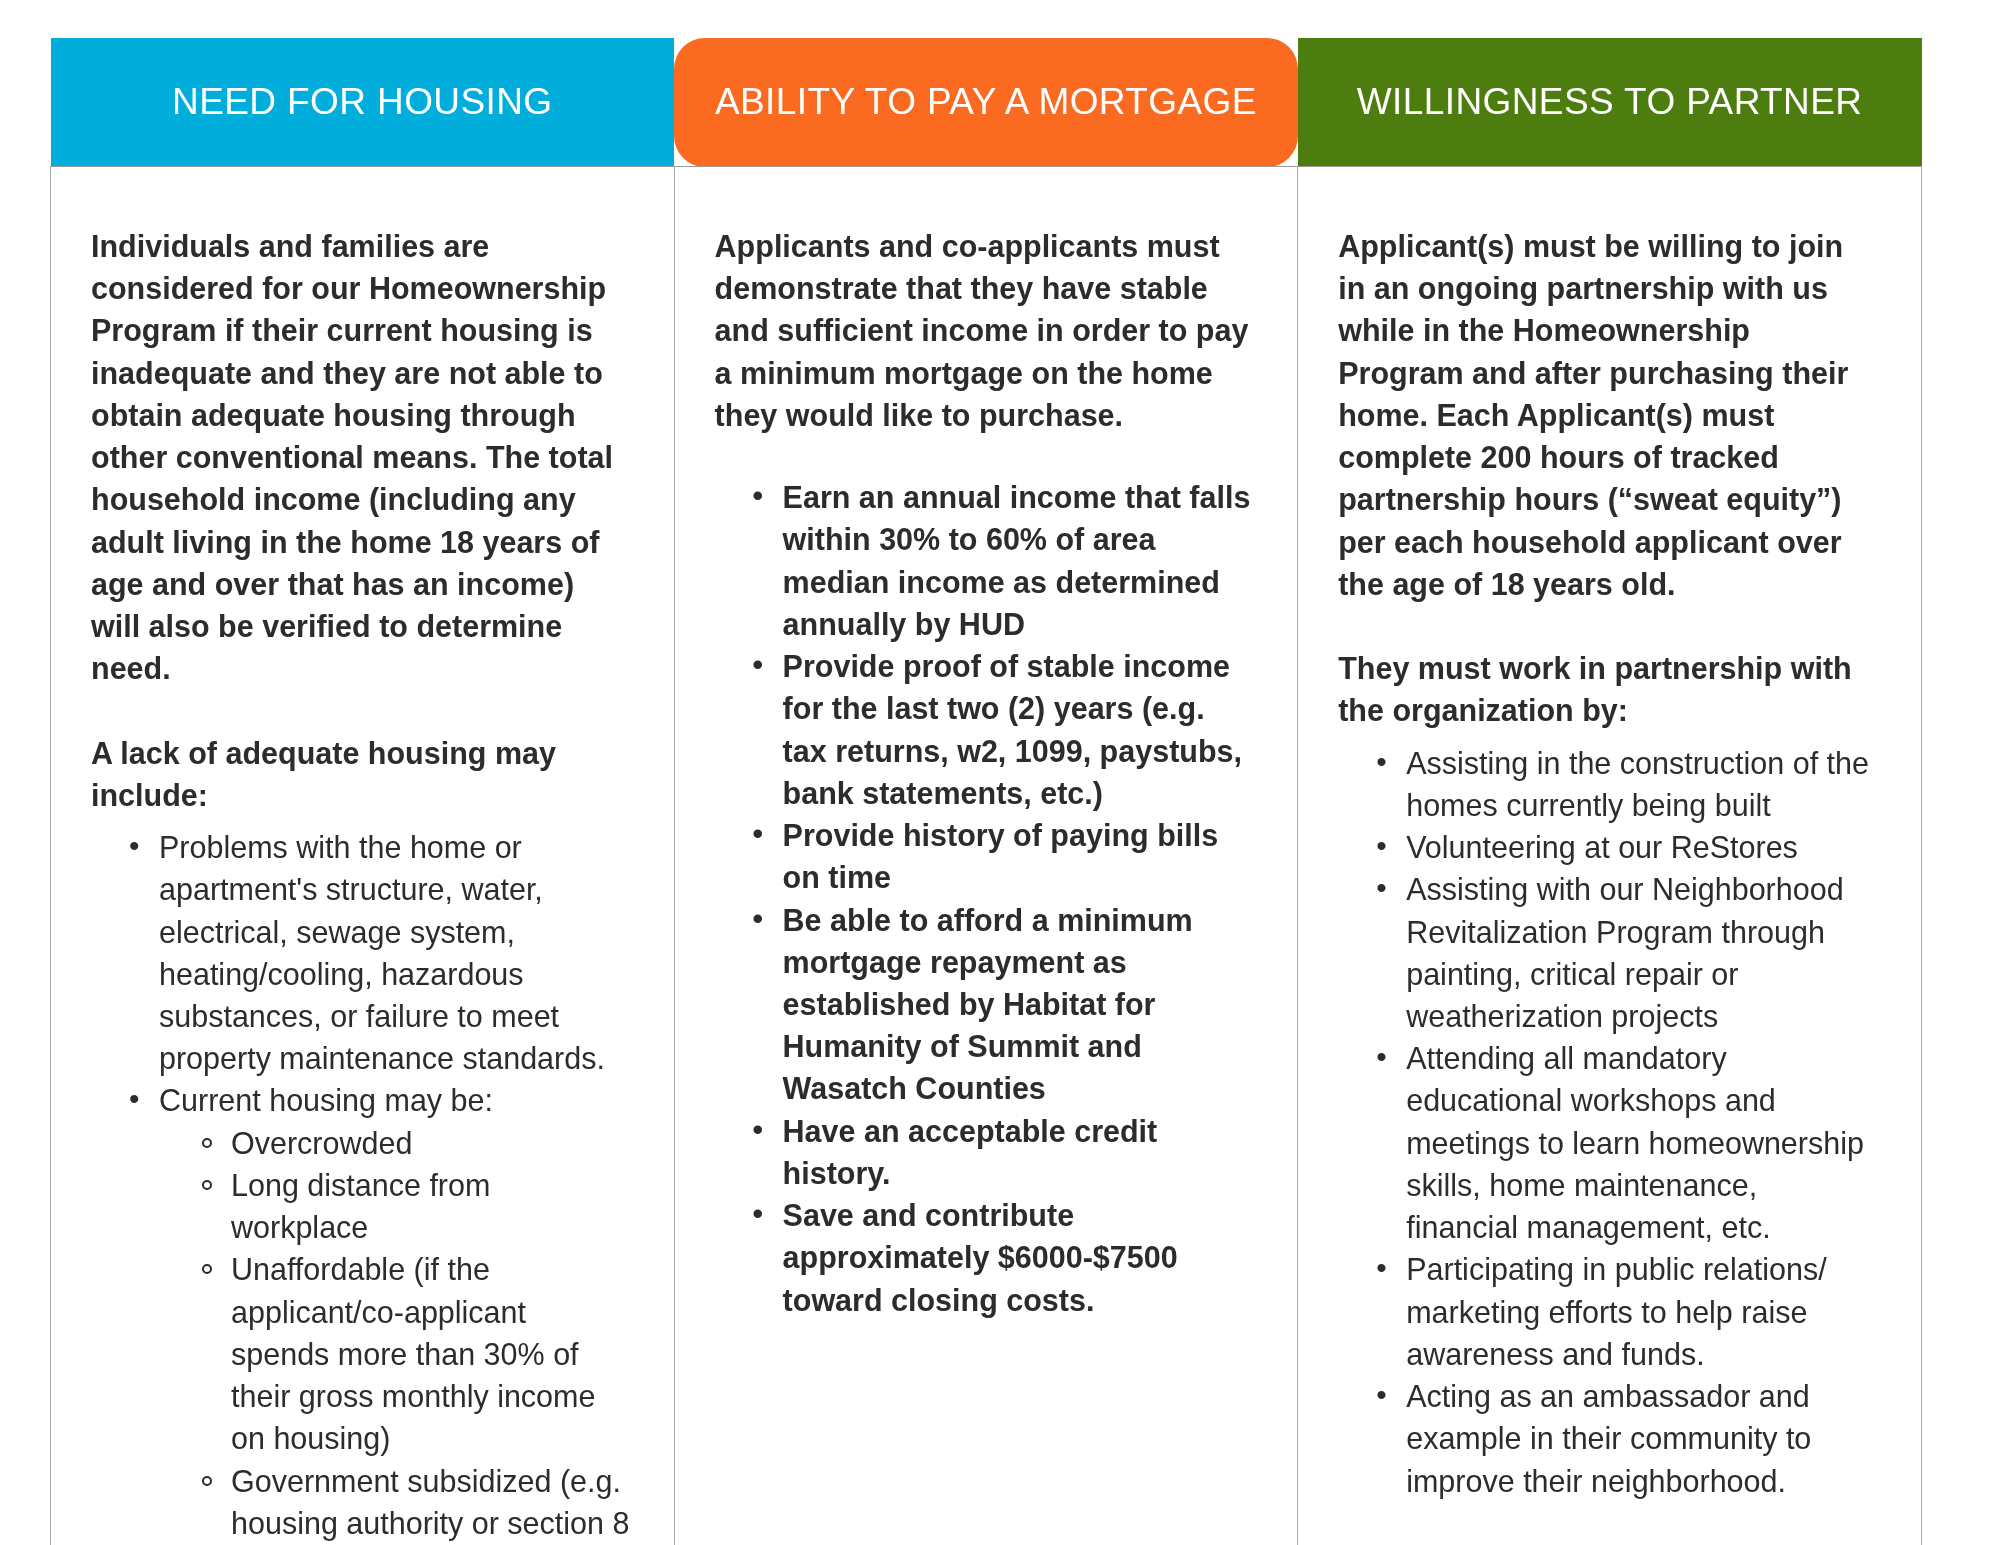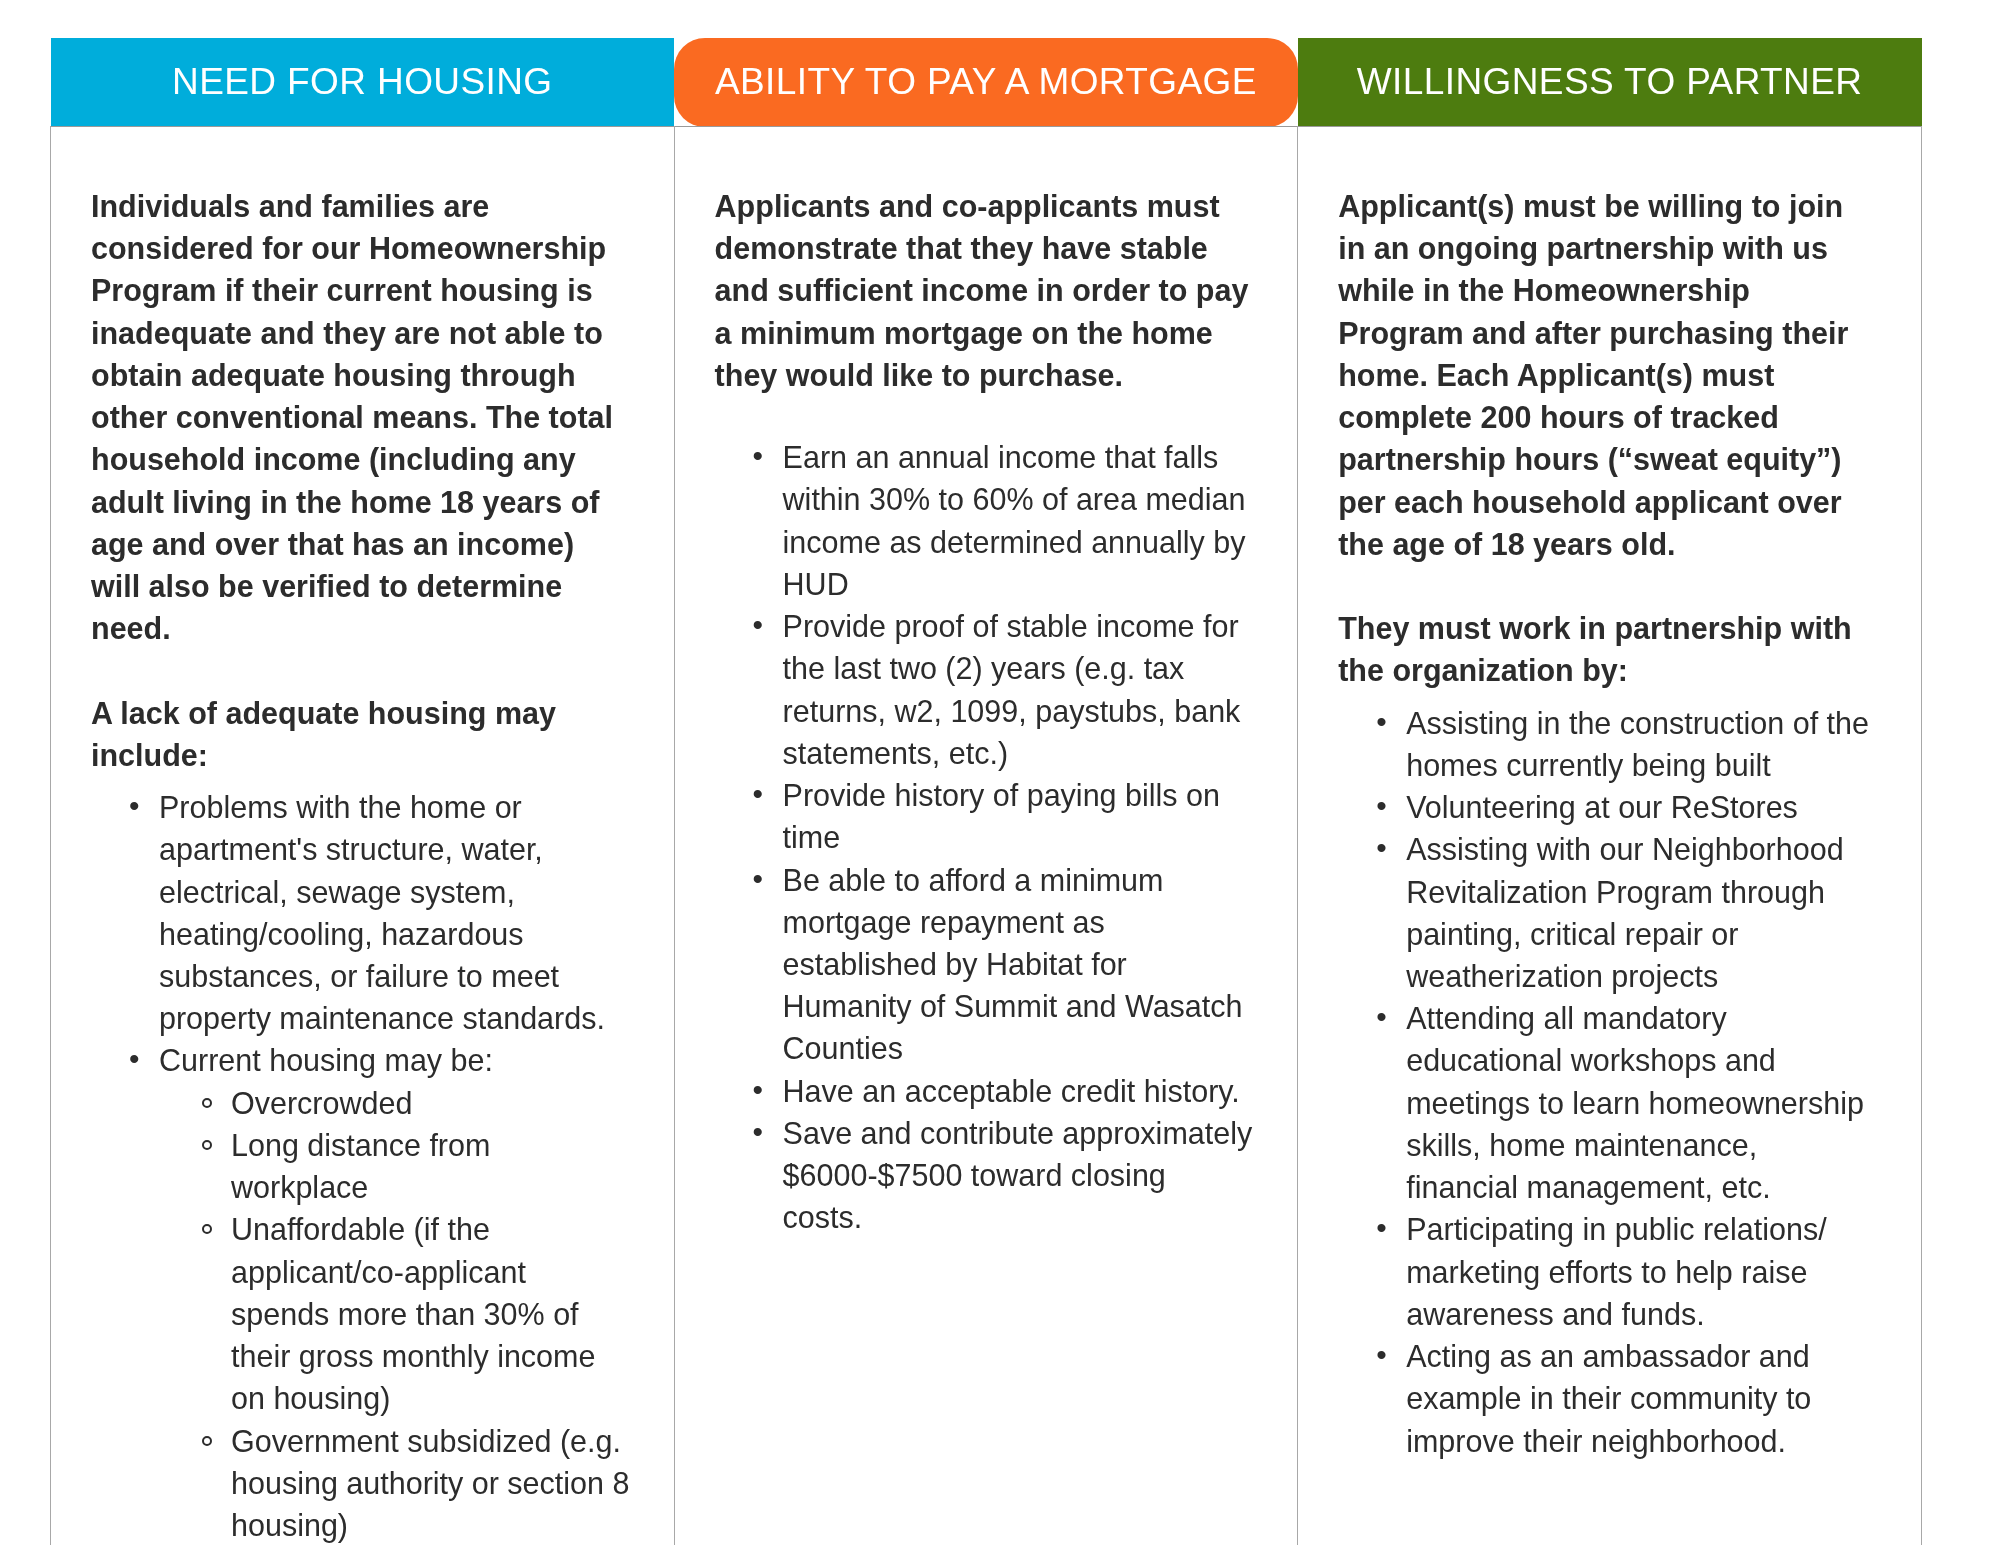--- a/index.html
+++ b/index.html
@@ -30,21 +30,21 @@
     left: 50px;
     top: 38px;
     width: 1872px;
     height: 1467px;
     border-collapse: collapse;
     table-layout: fixed;
   }
 
   
   .header-row th {
-    height: 88px;
+    height: 128px;
     padding: 0 18px;
     vertical-align: middle;
     text-align: center;
     font-weight: 400;
     letter-spacing: 0.4px;
     font-size: 37px;
     color: #ffffff;
     border: 0;
   }
   .hdr-need     { background: #00addb; }
@@ -78,20 +78,21 @@
   }
 
   
   ul.bullets {
     margin: 10px 0 0 0;
     padding: 0 0 0 38px;
     list-style: none;
   }
   ul.bullets.tight {
     margin-top: 40px;
+    font-weight: bold;
   }
   ul.bullets > li {
     position: relative;
     padding-left: 30px;
     margin: 0 0 0 0;
   }
   ul.bullets > li::before {
     content: "\2022";
     position: absolute;
     left: 0;

